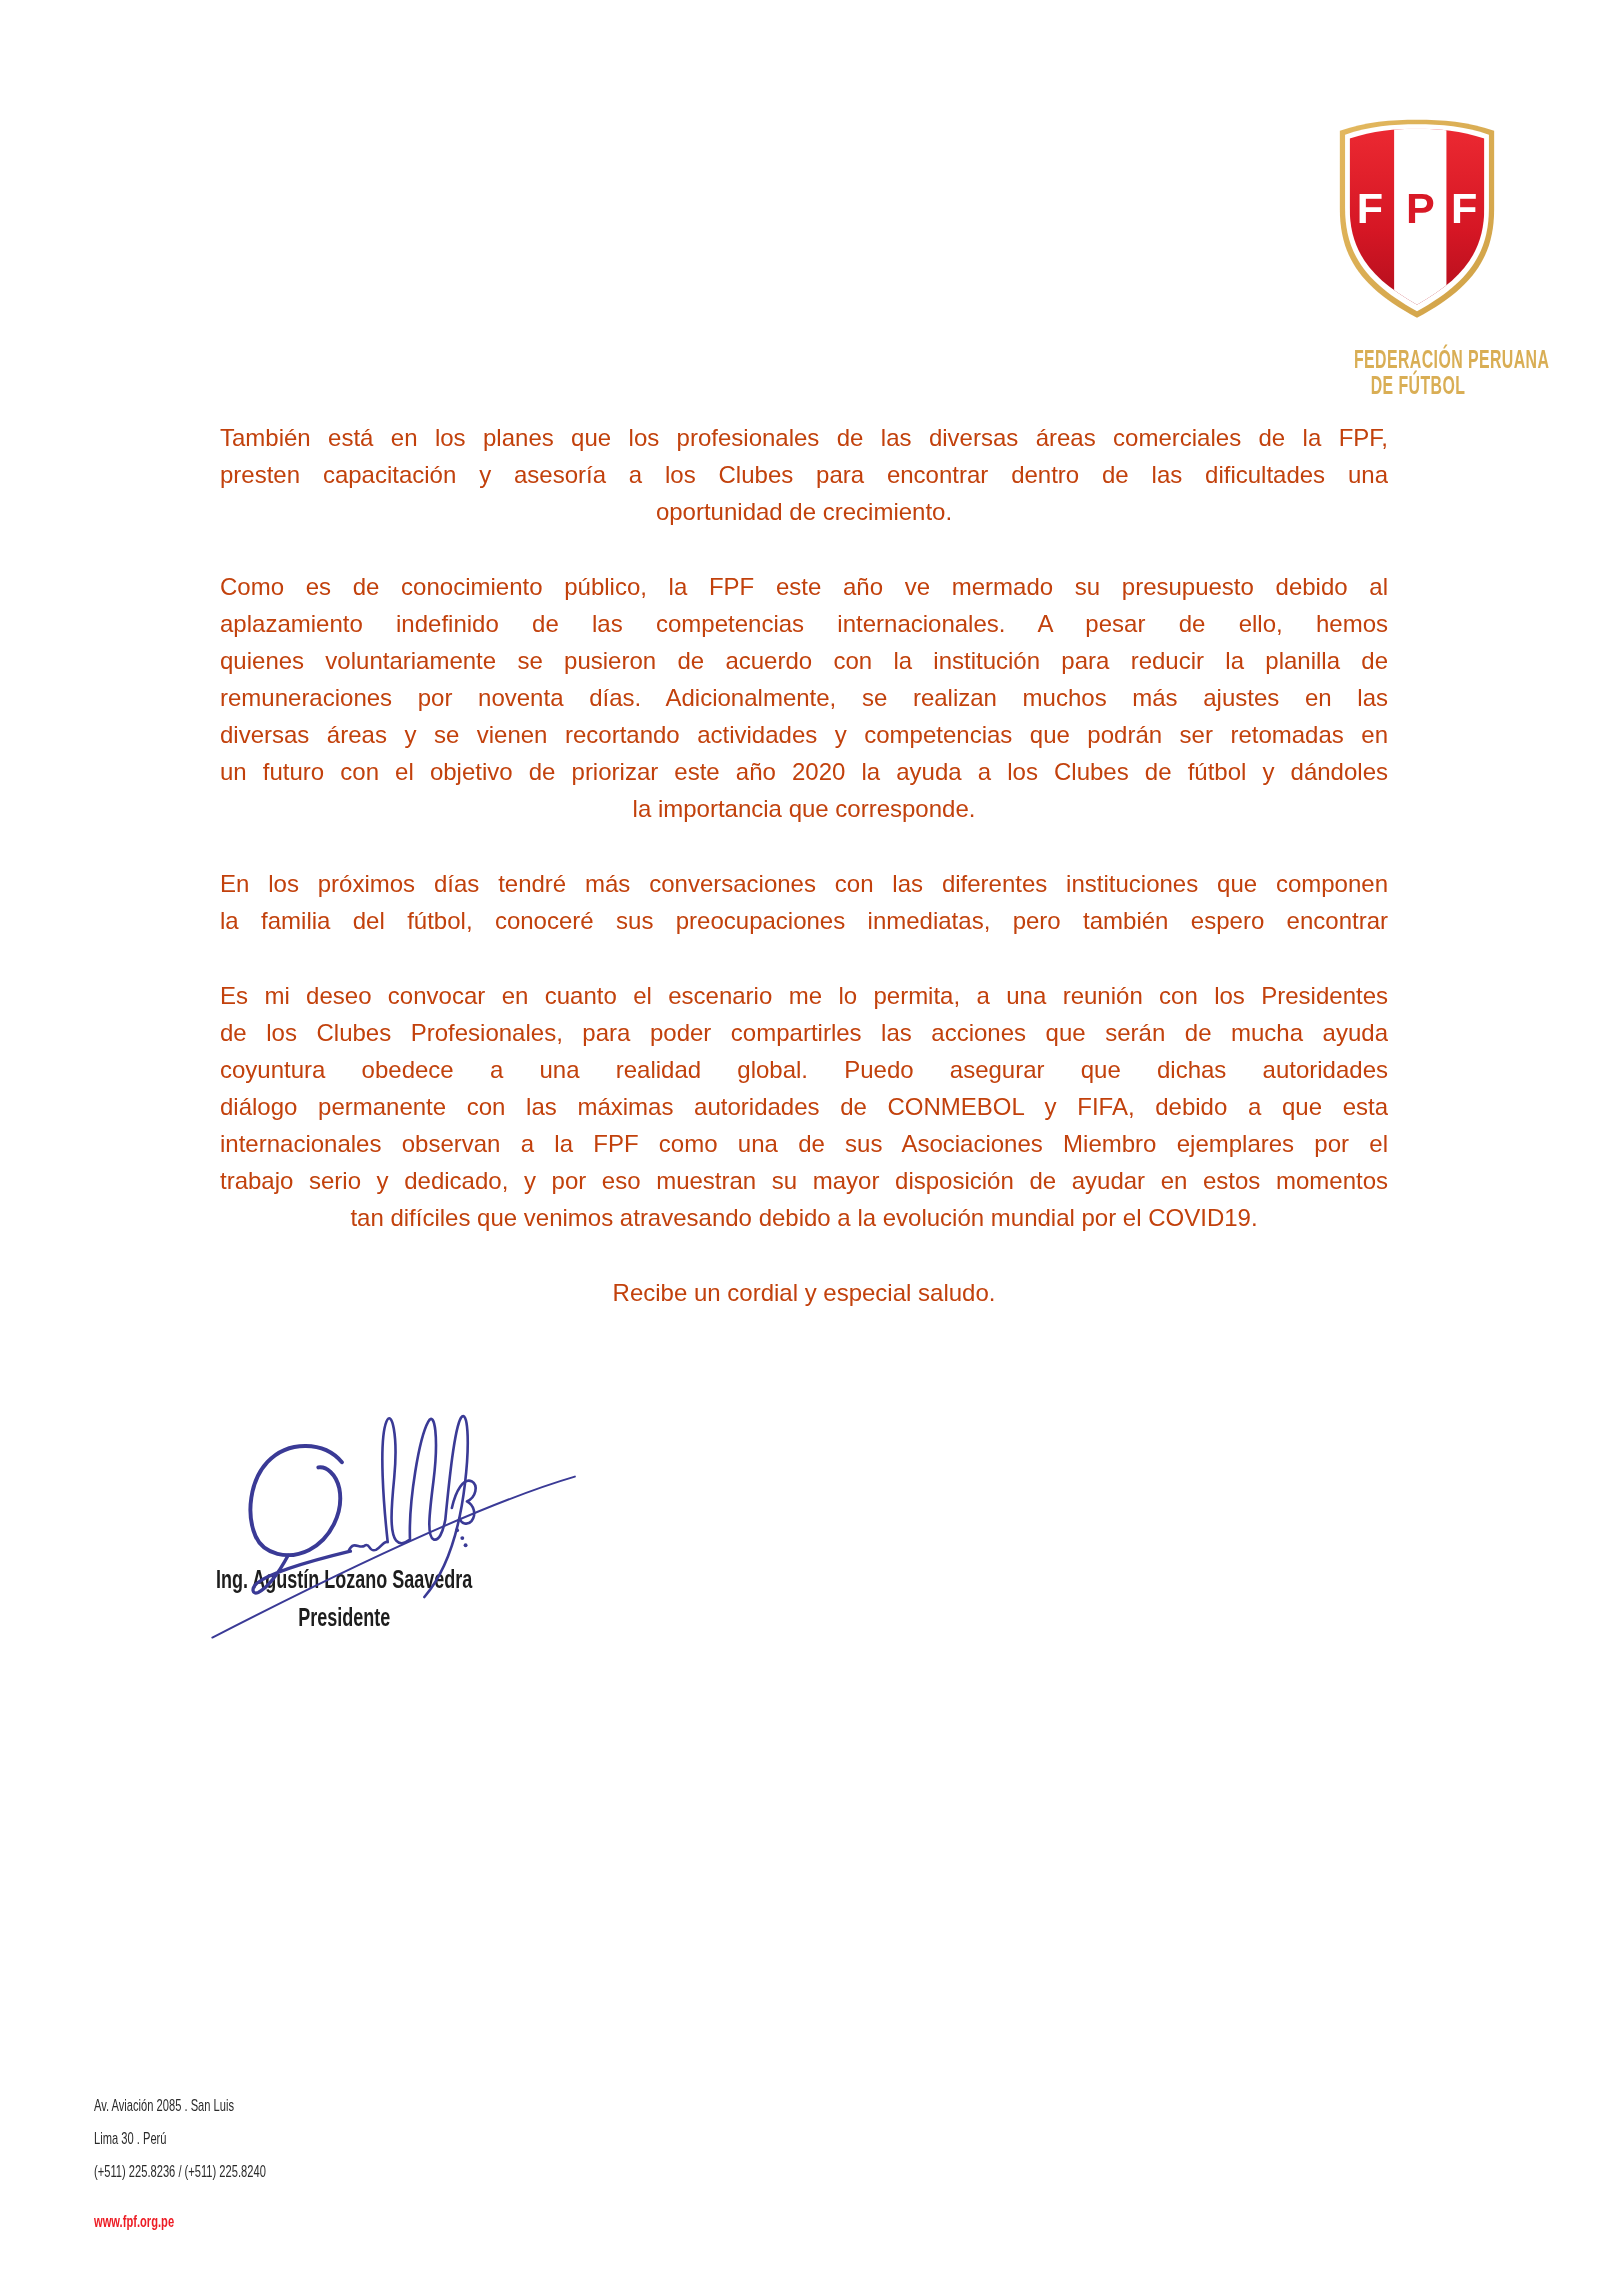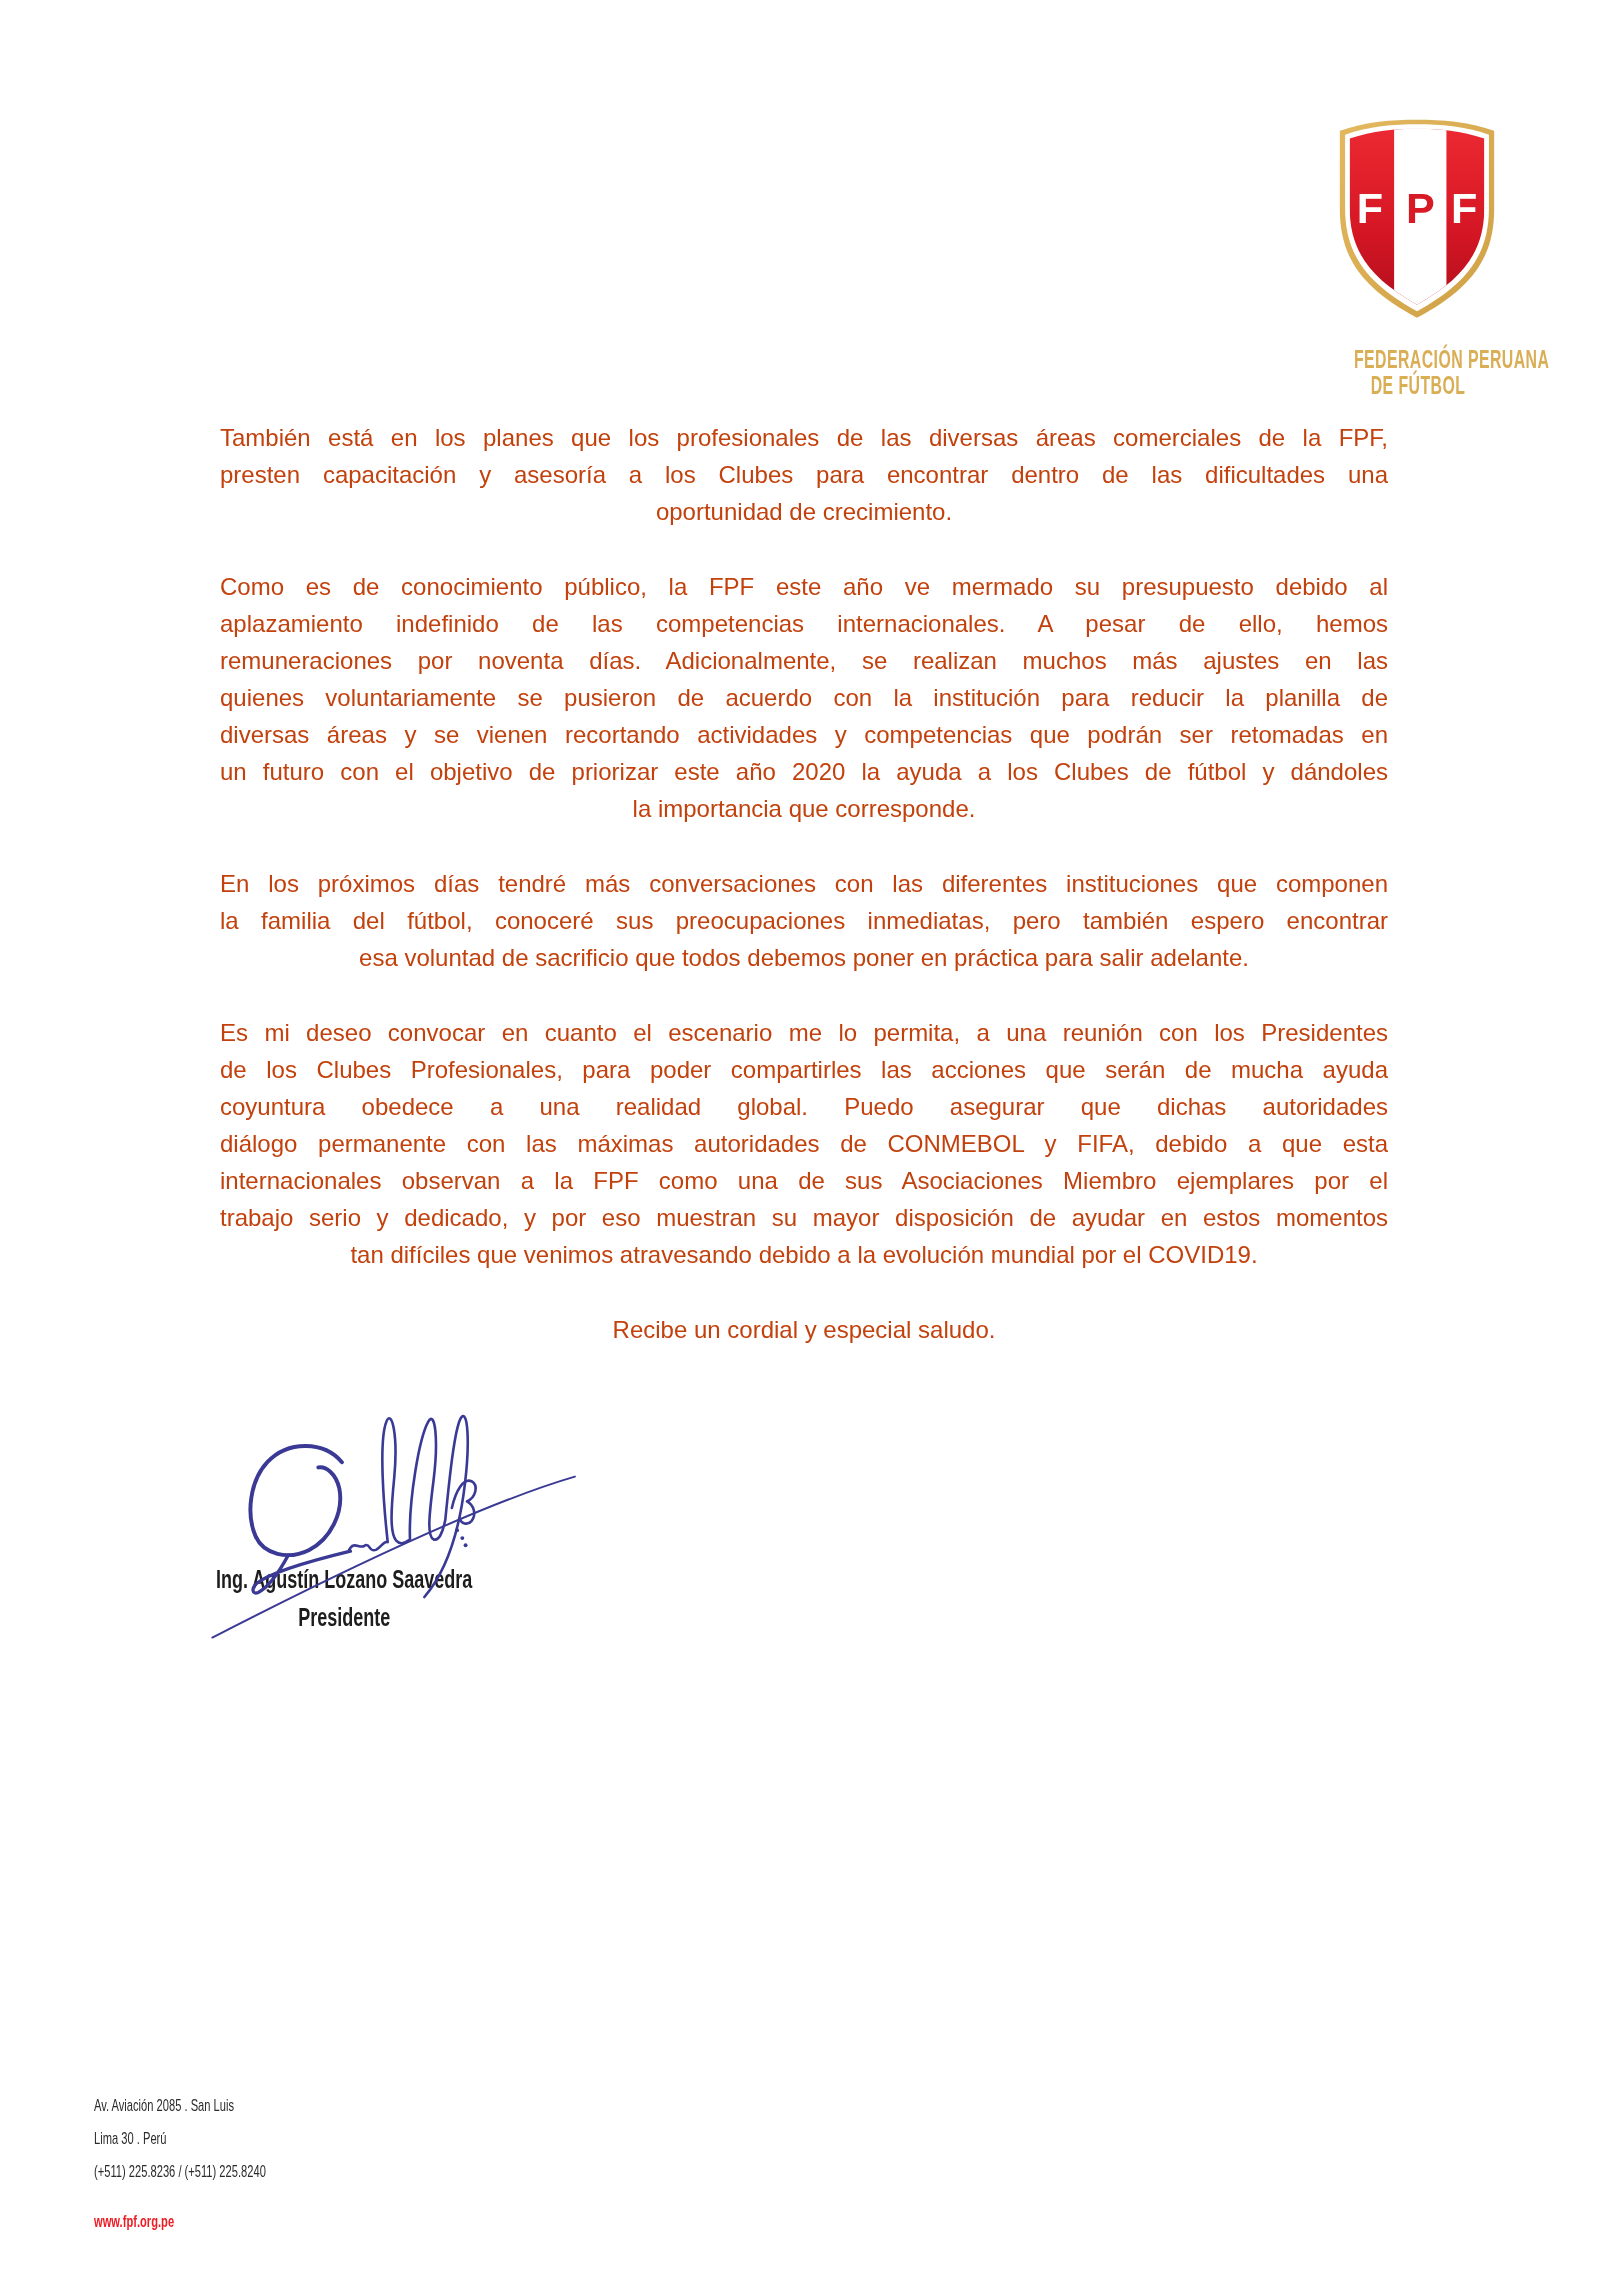--- a/index.html
+++ b/index.html
@@ -96,30 +96,29 @@
 
   <div id="body-text">
       <div class="para">
         <div class="jline">También está en los planes que los profesionales de las diversas áreas comerciales de la FPF,</div>
         <div class="jline">presten capacitación y asesoría a los Clubes para encontrar dentro de las dificultades una</div>
         <div class="lline">oportunidad de crecimiento.</div>
       </div>
       <div class="para">
         <div class="jline">Como es de conocimiento público, la FPF este año ve mermado su presupuesto debido al</div>
         <div class="jline">aplazamiento indefinido de las competencias internacionales. A pesar de ello, hemos</div>
+        <div class="jline">quienes voluntariamente se pusieron de acuerdo con la institución para reducir la planilla de</div>
         <div class="jline">remuneraciones por noventa días. Adicionalmente, se realizan muchos más ajustes en las</div>
-        <div class="jline">quienes voluntariamente se pusieron de acuerdo con la institución para reducir la planilla de</div>
         <div class="jline">diversas áreas y se vienen recortando actividades y competencias que podrán ser retomadas en</div>
         <div class="jline">un futuro con el objetivo de priorizar este año 2020 la ayuda a los Clubes de fútbol y dándoles</div>
         <div class="lline">la importancia que corresponde.</div>
       </div>
       <div class="para">
         <div class="jline">En los próximos días tendré más conversaciones con las diferentes instituciones que componen</div>
         <div class="jline">la familia del fútbol, conoceré sus preocupaciones inmediatas, pero también espero encontrar</div>
-        <div class="lline">esa voluntad de sacrificio que todos debemos poner en práctica para salir adelante.</div>
       </div>
       <div class="para">
         <div class="jline">Es mi deseo convocar en cuanto el escenario me lo permita, a una reunión con los Presidentes</div>
         <div class="jline">de los Clubes Profesionales, para poder compartirles las acciones que serán de mucha ayuda</div>
         <div class="jline">coyuntura obedece a una realidad global. Puedo asegurar que dichas autoridades</div>
         <div class="jline">diálogo permanente con las máximas autoridades de CONMEBOL y FIFA, debido a que esta</div>
         <div class="jline">internacionales observan a la FPF como una de sus Asociaciones Miembro ejemplares por el</div>
         <div class="jline">trabajo serio y dedicado, y por eso muestran su mayor disposición de ayudar en estos momentos</div>
         <div class="lline">tan difíciles que venimos atravesando debido a la evolución mundial por el COVID19.</div>
       </div>

